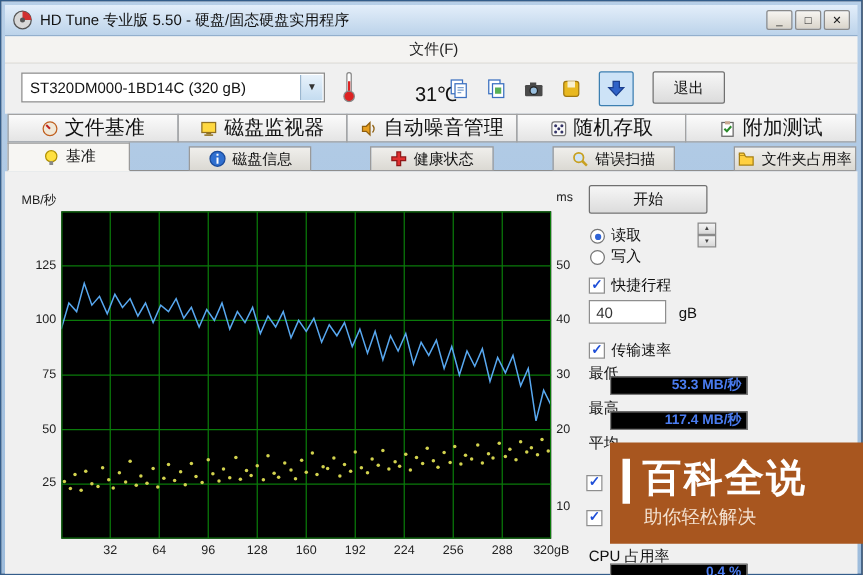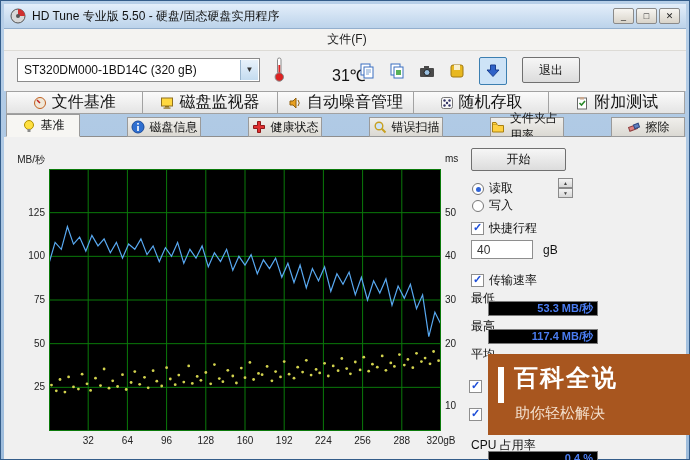--- a/index.html
+++ b/index.html
@@ -50,21 +50,21 @@
     border:1px solid #8e8e8e; font-size:12px; color:#333; padding:2px 0 0 5px; }
   .unit { position:absolute; left:542px; top:242px; font-size:12px; color:#111; }
   .plabel { position:absolute; font-size:12px; color:#111;text-align:center; }
   .valbox { position:absolute; width:110px; height:15px; background:#000; border:1px solid #7a7a7a;
     color:#4a7cf0; font-size:11px; font-weight:bold; text-align:right; padding-right:4px; line-height:13px; }
   .spinner { position:absolute; left:557px; top:177px; width:15px; height:20px; }
   .spinner div { height:10px; background:linear-gradient(#f4f4f4,#d8d8d8); border:1px solid #8a8a8a;
     font-size:5px; line-height:8px; text-align:center; color:#444; }
   .watermark { position:absolute; left:487px; top:353px; width:203px; height:81px; background:#a8561f; z-index:50; }
   .watermark .bar { position:absolute; left:10px; top:13px; width:6px; height:36px; background:#fff; }
-  .watermark .wm-title { position:absolute; left:26px; top:8px; font-size:24px; font-weight:bold; color:#fff; letter-spacing:2px; white-space:nowrap; }
+  .watermark .wm-title { position:absolute; left:26px; top:8px; font-size:31px; font-weight:bold; color:#fff; letter-spacing:2px; white-space:nowrap; }
   .watermark .wm-sub { position:absolute; left:27px; top:50px; font-size:15px; color:#f3e0cf; white-space:nowrap; }
   .ticon { display:inline-flex; align-items:center; }
 </style>
 </head>
 <body>
 
 <div class="window">
 
   <div class="titlebar">
     <span class="ticon">
@@ -228,29 +228,20 @@
         <span>错误扫描</span>
       </div>
       <div class="tab2">
         <span class="ticon">
           <svg width="14" height="14" viewBox="0 0 14 14">
             <path d="M1.5 4 h4 l1.5 1.5 h5.5 v6.5 h-11 Z" fill="#ffd040" stroke="#a88010"></path>
             <path d="M1.5 4 v-1.5 h3.5 l1 1.5" fill="#ffd040" stroke="#a88010"></path>
           </svg>
         </span>
         <span>文件夹占用率</span>
-      </div>
-      <div class="tab2">
-        <span class="ticon">
-          <svg width="14" height="14" viewBox="0 0 14 14">
-            <rect x="2" y="6" width="8" height="4" transform="rotate(-20 6 8)" fill="#e08080" stroke="#904040"></rect>
-            <rect x="7" y="4" width="5" height="4" transform="rotate(-20 9.5 6)" fill="#6080c0" stroke="#304880"></rect>
-          </svg>
-        </span>
-        <span>擦除</span>
       </div>
     </div>
 
   <div class="content"></div>
 
   <div id="chart-area" style="position:absolute;inset:0;pointer-events:none;">
     <span class="tick" style="left:6px;top:152px;width:38px;text-align:right">MB/秒</span>
     <span class="tick" style="left:444px;top:152px">ms</span>
   <span class="tick" style="left: 6px; top: 205.667px; width: 38px; text-align: right;">125</span>
       <span class="tick" style="left: 6px; top: 249.333px; width: 38px; text-align: right;">100</span>

